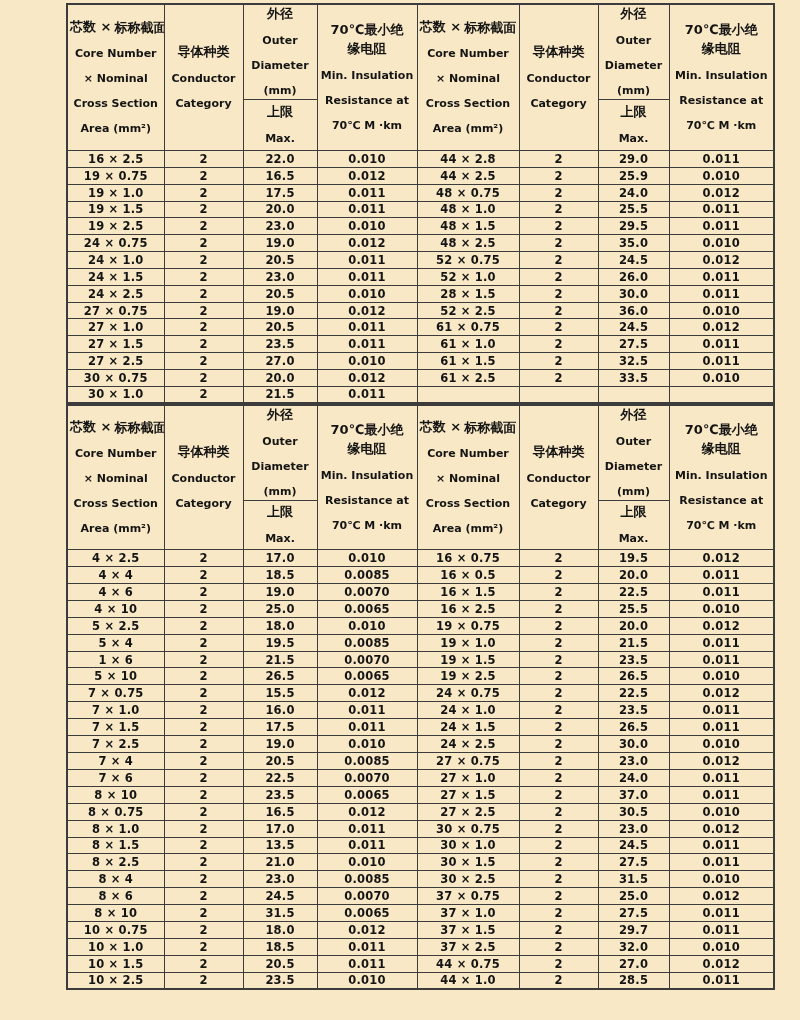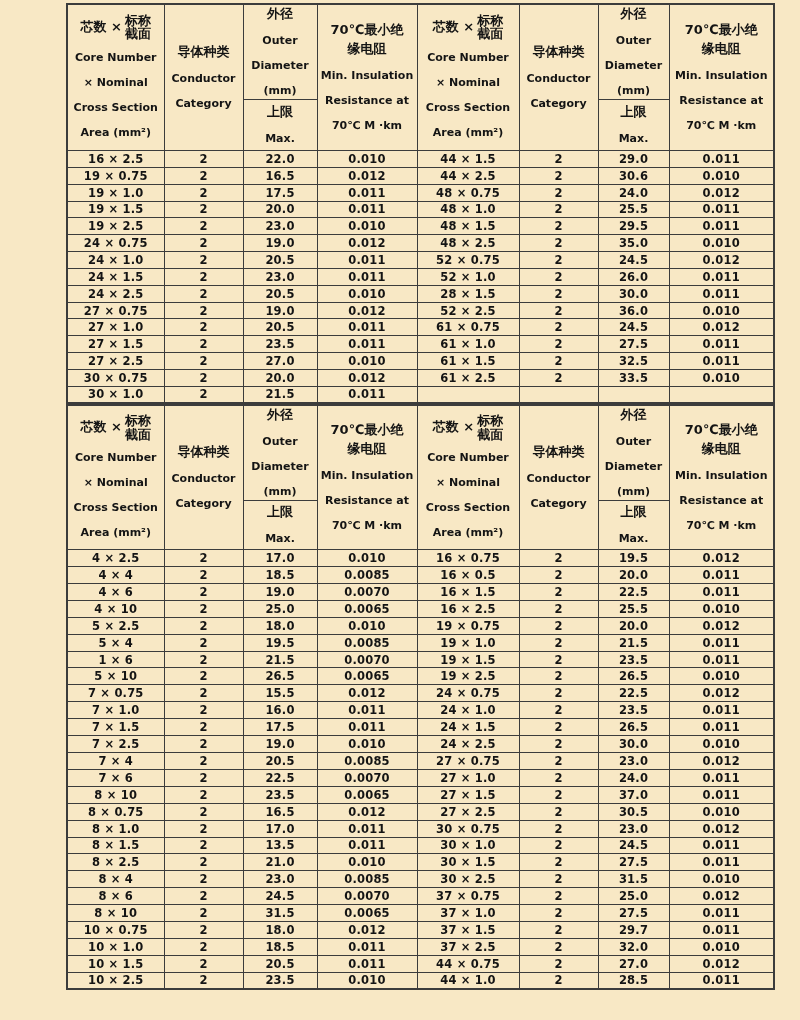--- a/index.html
+++ b/index.html
@@ -28,21 +28,21 @@
     white-space:nowrap;
   }
   #table1{margin-top:3px;}
   #table2{margin-top:0;}
 
   
   th{font-weight:bold;}
   .cn{font-size:13px;line-height:1.45;}
   .en{font-size:11px;line-height:1.55;margin-top:8px;}
   .stack{
-    display:inline-flex;flex-direction:column;
+    display:inline-flex;flex-direction:row;
     vertical-align:middle;line-height:1.05;margin-left:3px;
     font-size:13px;
   }
   #table1 .hr1{height:68px;}
   #table1 .hr2 th{height:50px;}
   #table2 .hr1{height:65px;}
   #table2 .hr2 th{height:48px;}
 
   
   #table1 tbody tr{height:16.85px;}
@@ -151,33 +151,33 @@
           <div class="en">Max.</div>
         </th>
       </tr>
     </thead>
     <tbody>
         <tr>
           <td>16 × 2.5</td>
           <td>2</td>
           <td>22.0</td>
           <td>0.010</td>
-          <td>44 × 1.5</td>
+          <td>44 × 2.8</td>
           <td>2</td>
           <td>29.0</td>
           <td>0.011</td>
         </tr>
         <tr>
           <td>19 × 0.75</td>
           <td>2</td>
           <td>16.5</td>
           <td>0.012</td>
           <td>44 × 2.5</td>
           <td>2</td>
-          <td>30.6</td>
+          <td>25.9</td>
           <td>0.010</td>
         </tr>
         <tr>
           <td>19 × 1.0</td>
           <td>2</td>
           <td>17.5</td>
           <td>0.011</td>
           <td>48 × 0.75</td>
           <td>2</td>
           <td>24.0</td>

